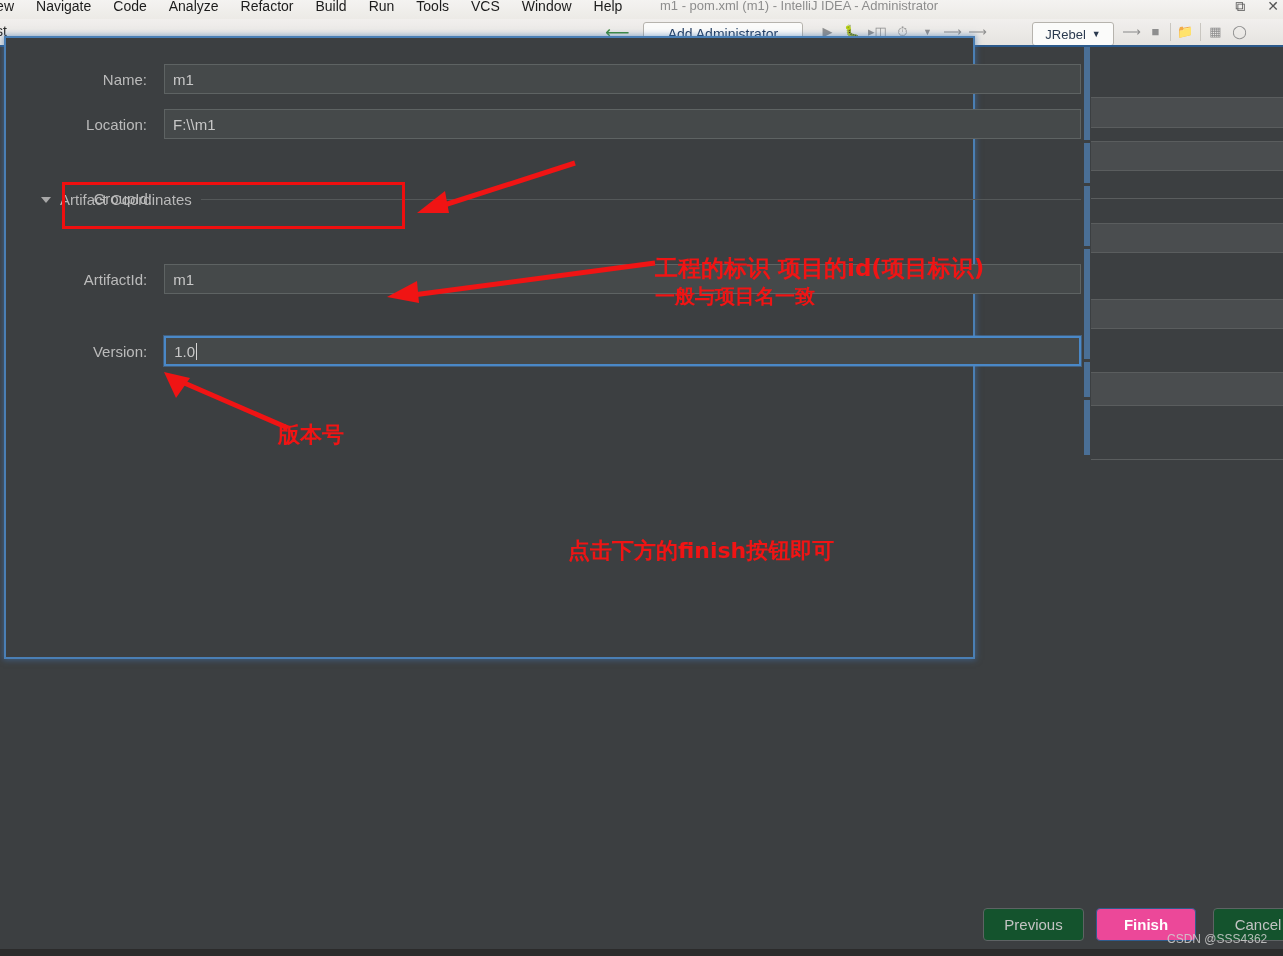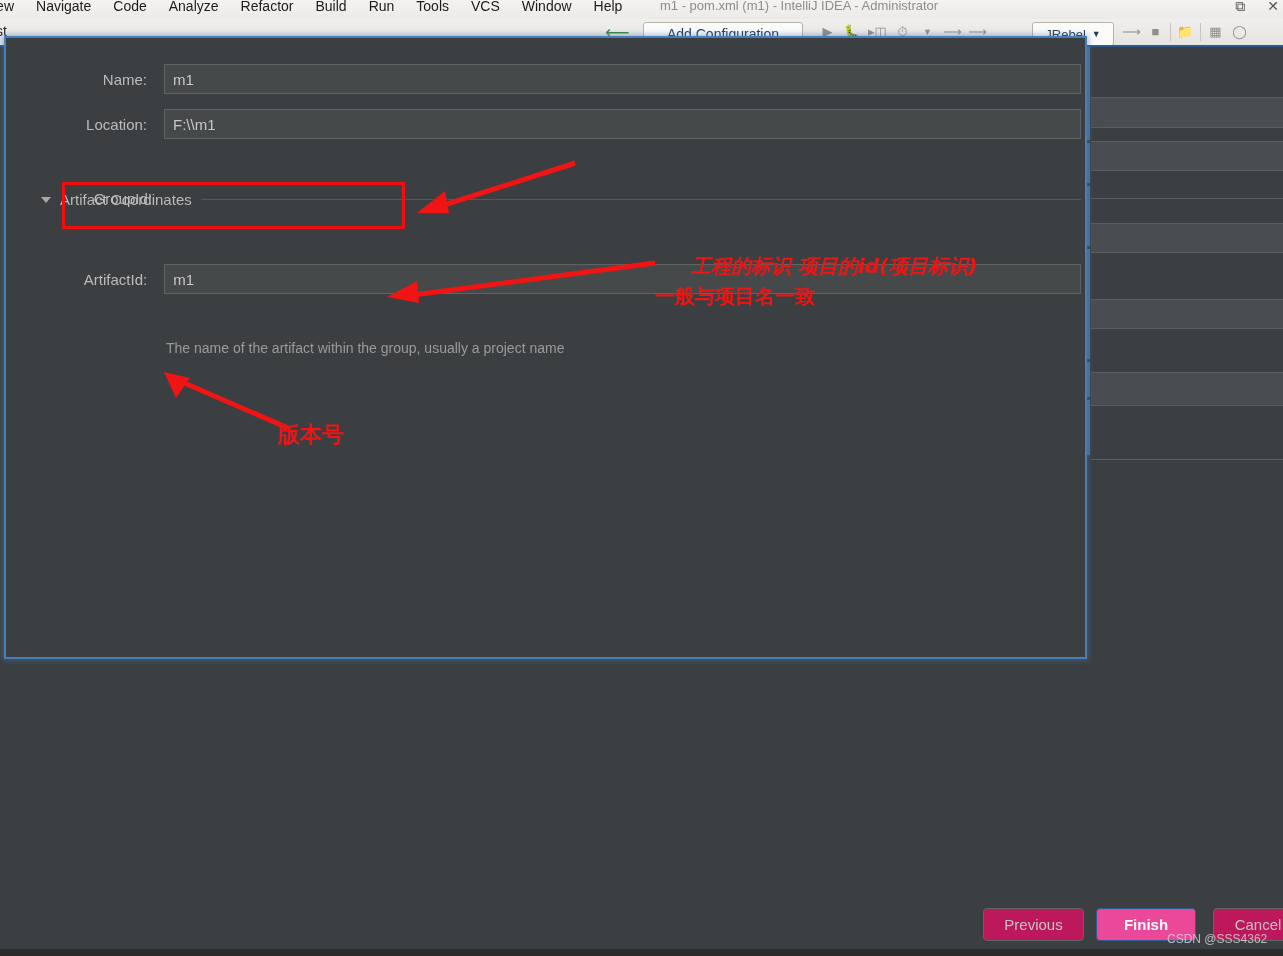--- a/index.html
+++ b/index.html
@@ -104,21 +104,21 @@
     width: 6px; height: 412px;
     background: #3c3f41;
   }
   .side-scroll i {
     display: block; width: 6px; background: #4a6f96; margin-bottom: 3px;
   }
 
   
   .dialog {
     position: absolute; left: 4px; top: 36px;
-    width: 1083px; height: 623px;
+    width: 971px; height: 623px;
     background: #3c3f41;
     border: 2px solid #4a7fb5;
     box-shadow: 0 0 6px 1px rgba(70,120,180,0.55);
     box-sizing: border-box;
   }
   .field-row { position: absolute; display: flex; align-items: center; }
   .field-label {
     font-size: 15px; color: #bbbbbb; text-align: right;
     white-space: nowrap;
   }
@@ -182,21 +182,21 @@
   
   .btn {
     position: absolute;
     height: 33px;
     border-radius: 4px;
     display: flex; align-items: center; justify-content: center;
     font-size: 15px;
     box-sizing: border-box;
   }
   .btn.secondary {
-    background: #be185d; border: 1px solid #5e6364; color: #c3c3c3;
+    background: #14532d; border: 1px solid #5e6364; color: #c3c3c3;
   }
   .btn.primary {
     background: #ec4899; border: 1px solid #2f5c8c; color: #ffffff;
     font-weight: bold;
   }
   .bottom-strip {
     position: absolute; left: 0; top: 949px;
     width: 1283px; height: 7px; background: #2b2b2b;
   }
 </style>
@@ -245,21 +245,21 @@
     <div class="win-title">m1 - pom.xml (m1) - IntelliJ IDEA - Administrator</div>
     <div class="win-btns">
       <span>⧉</span>
       <span>✕</span>
     </div>
   </div>
 
   <div class="ide-toolbar">
     <div class="bc-text">st</div>
     <div class="tb-green-arrow">⟶</div>
-    <div class="add-config">Add Configuration</div>
+    <div class="add-config">Add Administrator</div>
     <div class="tb-icons">
       <div class="tb-ic">▶</div>
       <div class="tb-ic">🐛</div>
       <div class="tb-ic">▸◫</div>
       <div class="tb-ic">⏱</div>
       <div class="tb-ic" style="font-size:9px">▼</div>
       <div class="tb-ic">⟶</div>
       <div class="tb-ic">⟶</div>
     </div>
     <div class="jrebel">
@@ -299,43 +299,51 @@
       <div class="field-label" style="width:97px;">GroupId:</div>
     </div>
     <div class="hint" style="left:160px; top:229px;">The name of the artifact group, usually a company domain</div>
 
     <div class="field-row" style="left:45px; top:226px; width:1030px;">
       <div class="field-label" style="width:97px;">ArtifactId:</div>
       <div class="text-input" style="width:925px; margin-left:17px;">m1</div>
     </div>
     <div class="hint" style="left:160px; top:302px;">The name of the artifact within the group, usually a project name</div>
 
+    <div class="field-row" style="left:45px; top:298px; width:1030px;">
+      <div class="field-label" style="width:97px;">Version:</div>
+      <div class="text-input focused" style="width:925px; margin-left:17px;">
+          <span>1.0</span>
+          <span class="caret"></span>
+        </div>
+    </div>
 
   </div>
 
   <div class="red-box" style="left:62px; top:182px; width:343px; height:47px;"></div>
 
   <svg class="arrow-svg" style="left:405px; top:155px;" width="180" height="70" viewBox="0 0 180 70">
     <line x1="170" y1="8" x2="33" y2="52" stroke="#f01414" stroke-width="5"></line>
     <polygon points="12,58 40,36 44,58" fill="#f01414"></polygon>
   </svg>
 
   <svg class="arrow-svg" style="left:375px; top:255px;" width="290" height="60" viewBox="0 0 290 60">
     <line x1="280" y1="8" x2="38" y2="40" stroke="#f01414" stroke-width="5"></line>
     <polygon points="12,42 42,26 44,48" fill="#f01414"></polygon>
   </svg>
-  <div class="anno" style="left:691px; top:253px; font-size:20px;font-style:italic;">工程的标识 项目的id(项目标识)</div>
+  <div class="anno" style="left:655px; top:253px; font-size:23px;">工程的标识 项目的id(项目标识)</div>
   <div class="anno" style="left:655px; top:283px; font-size:20px;">一般与项目名一致</div>
 
   <svg class="arrow-svg" style="left:160px; top:368px;" width="140" height="70" viewBox="0 0 140 70">
     <line x1="128" y1="60" x2="22" y2="14" stroke="#f01414" stroke-width="5"></line>
     <polygon points="4,4 30,10 16,30" fill="#f01414"></polygon>
   </svg>
   <div class="anno" style="left:278px; top:420px; font-size:22px;">版本号</div>
 
+  <div class="anno" style="left:568px; top:536px; font-size:22px;">点击下方的finish按钮即可</div>
 
   <div class="btn secondary" style="left:983px; top:908px; width:101px;">Previous</div>
   <div class="btn primary" style="left:1096px; top:908px; width:100px;">Finish</div>
   <div class="btn secondary" style="left:1213px; top:908px; width:90px;">Cancel</div>
 
   <div class="watermark">CSDN @SSS4362</div>
   <div class="bottom-strip"></div>
 
 </div>
 

